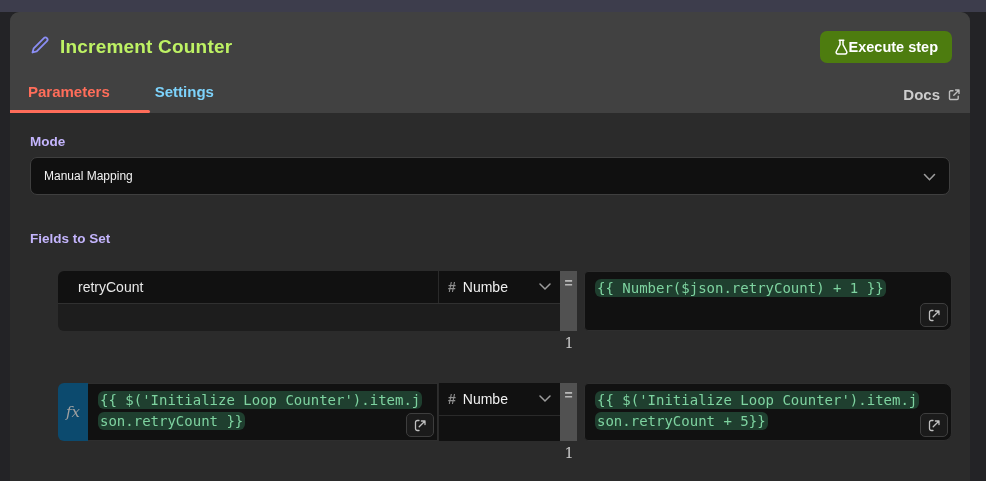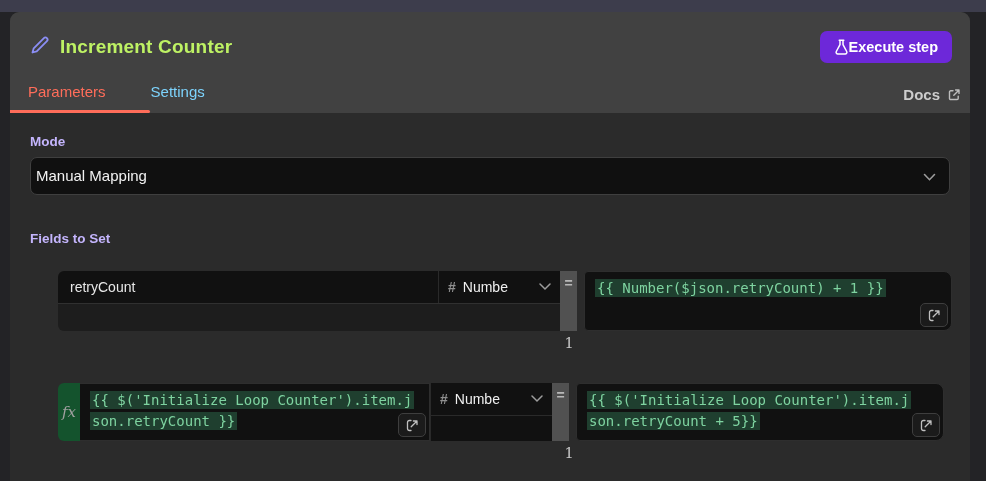--- a/index.html
+++ b/index.html
@@ -7,68 +7,68 @@
     font-family:"Liberation Sans","DejaVu Sans",sans-serif; }
   .topbar { position:absolute; left:0; top:0; width:986px; height:12px; background:#3d3d4c; }
   .panel { position:absolute; left:10px; top:12px; width:960px; height:469px;
     background:#2b2b2b; border-radius:9px 9px 0 0; overflow:hidden; }
 
   
   .hdr { position:relative; height:101px; background:#414141; }
   .pencil { position:absolute; left:18px; top:21px; width:24px; height:24px; }
   .title { position:absolute; left:50px; top:24px; font-size:19px; font-weight:700; color:#bef264; letter-spacing:.2px; }
   .exec-btn { position:absolute; right:18px; top:19px; height:32px; display:flex; align-items:center; gap:0;
-    padding:0 14px; background:#6d28d9; border:none; border-radius:7px; color:#fff;
+    padding:0 14px; background:#4d7c0f; border:none; border-radius:7px; color:#fff;
     font-size:14.5px; font-weight:700; cursor:pointer; font-family:inherit; }
-  .tabs { position:absolute; left:18px; bottom:13px; display:flex; gap:45px; font-size:15px; font-weight:400;margin-top:9px; }
+  .tabs { position:absolute; left:18px; bottom:13px; display:flex; gap:45px; font-size:15px; font-weight:700;margin-top:9px; }
   .tab-params { color:#ff6d5a; cursor:pointer; }
   .tab-settings { color:#7dd3fc; cursor:pointer; }
   .tab-underline { position:absolute; left:0; bottom:0; width:140px; height:3px; background:#ff6d5a; border-radius:0 2px 2px 0; }
   .docs { position:absolute; right:9px; bottom:10px; display:flex; align-items:center; gap:7px;
     font-size:15px; font-weight:600; color:#cdcdcd; cursor:pointer; }
 
   
   .bdy { position:relative; height:368px; background:#2b2b2b; }
   .lbl { position:absolute; left:20px; font-size:13.5px; font-weight:700; color:#c4b5fd; }
   .mode-lbl { top:21px; }
   .fields-lbl { top:118px; }
   .mode-select { position:absolute; left:20px; top:44px; right:20px; height:38px;
     background:#101010; border:1px solid #3f3f3f; border-radius:7px; cursor:pointer; }
-  .mode-select .val { position:absolute; left:5px; top:0; line-height:36px; font-size:15px; color:#f2f2f2; }
+  .mode-select .val { position:absolute; left:13px; top:0; line-height:36px; font-size:12px; color:#f2f2f2; }
   .mode-select .chev { position:absolute; right:13px; top:15px; }
 
   .row { position:absolute; left:48px; display:flex; align-items:stretch; }
   .row1 { top:158px; height:60px; }
   .row2 { top:270px; height:58px; }
 
   .cell-left { display:flex; flex-direction:column; width:502px; border-radius:6px 0 0 6px; overflow:hidden; }
   .cl-top { display:flex; height:32px; }
   .name-input { width:380px; background:#111111; border:none; color:#e8e8e8; font-size:14px;
-    padding:0 12px; font-family:inherit; outline:none; }
+    padding:0 20px; font-family:inherit; outline:none; }
   .type-dd { width:122px; background:#111111; border-left:1px solid #2a2a2a; display:flex;
     align-items:center; padding:0 9px; cursor:pointer; }
   .type-dd .hash { color:#8f8f8f; font-size:14px; font-weight:600; }
   .type-dd .tlabel { margin-left:7px; width:45px; overflow:hidden; white-space:nowrap; color:#f0f0f0; font-size:14px; }
   .type-dd .chev { margin-left:auto; }
   .cl-bottom { flex:1; background:#1d1d1d; border-top:1px solid #303030; }
 
   .eq { width:17px; background:#515151; color:#b8b8b8; font-size:14px; font-weight:700;
     text-align:center; padding-top:4px; cursor:grab; }
   .gap7 { width:7px; }
 
   .editor { position:relative; background:#111111; border:1px solid #2e2e2e;
     padding:6px 10px; font-family:"DejaVu Sans Mono",monospace; font-size:14px; line-height:21px; }
   .value-ed { width:368px; border-radius:4px 8px 8px 4px; }
   .name-ed { width:350px; border-radius:0; border-left:none; }
   .code-line { white-space:pre; }
-  .hl { background:#1f3f2f; color:#7ed3a0; padding:1px 2px; }
+  .hl { background:#1f3f2f; color:#7ed3a0; padding:1px 2px;border-radius:6px; }
   .expand-btn { position:absolute; right:3px; bottom:3px; width:28px; height:24px; background:#1b1b1b;
     border:1px solid #3e3e3e; border-radius:5px; display:flex; align-items:center; justify-content:center; cursor:pointer; }
 
-  .fx-tab { width:22px; background:#14532d; border-radius:6px 0 0 6px; display:flex;
+  .fx-tab { width:30px; background:#0c4a6e; border-radius:6px 0 0 6px; display:flex;
     align-items:center; justify-content:center; color:#a0a0a0;
     font-family:"DejaVu Serif",serif; font-style:italic; font-size:15px; }
   .type-col { width:122px; display:flex; flex-direction:column; }
   .type-col .type-dd { width:122px; height:32px; }
   .type-col .tc-empty { flex:1; background:#111111; border-left:1px solid #2a2a2a; border-top:1px solid #2a2a2a; }
 
   .item-count { position:absolute; left:550px; width:18px; text-align:center;
     font-family:"DejaVu Serif",serif; font-size:14.5px; color:#c9c9c9; }
   .count1 { top:222px; }
   .count2 { top:332px; }

